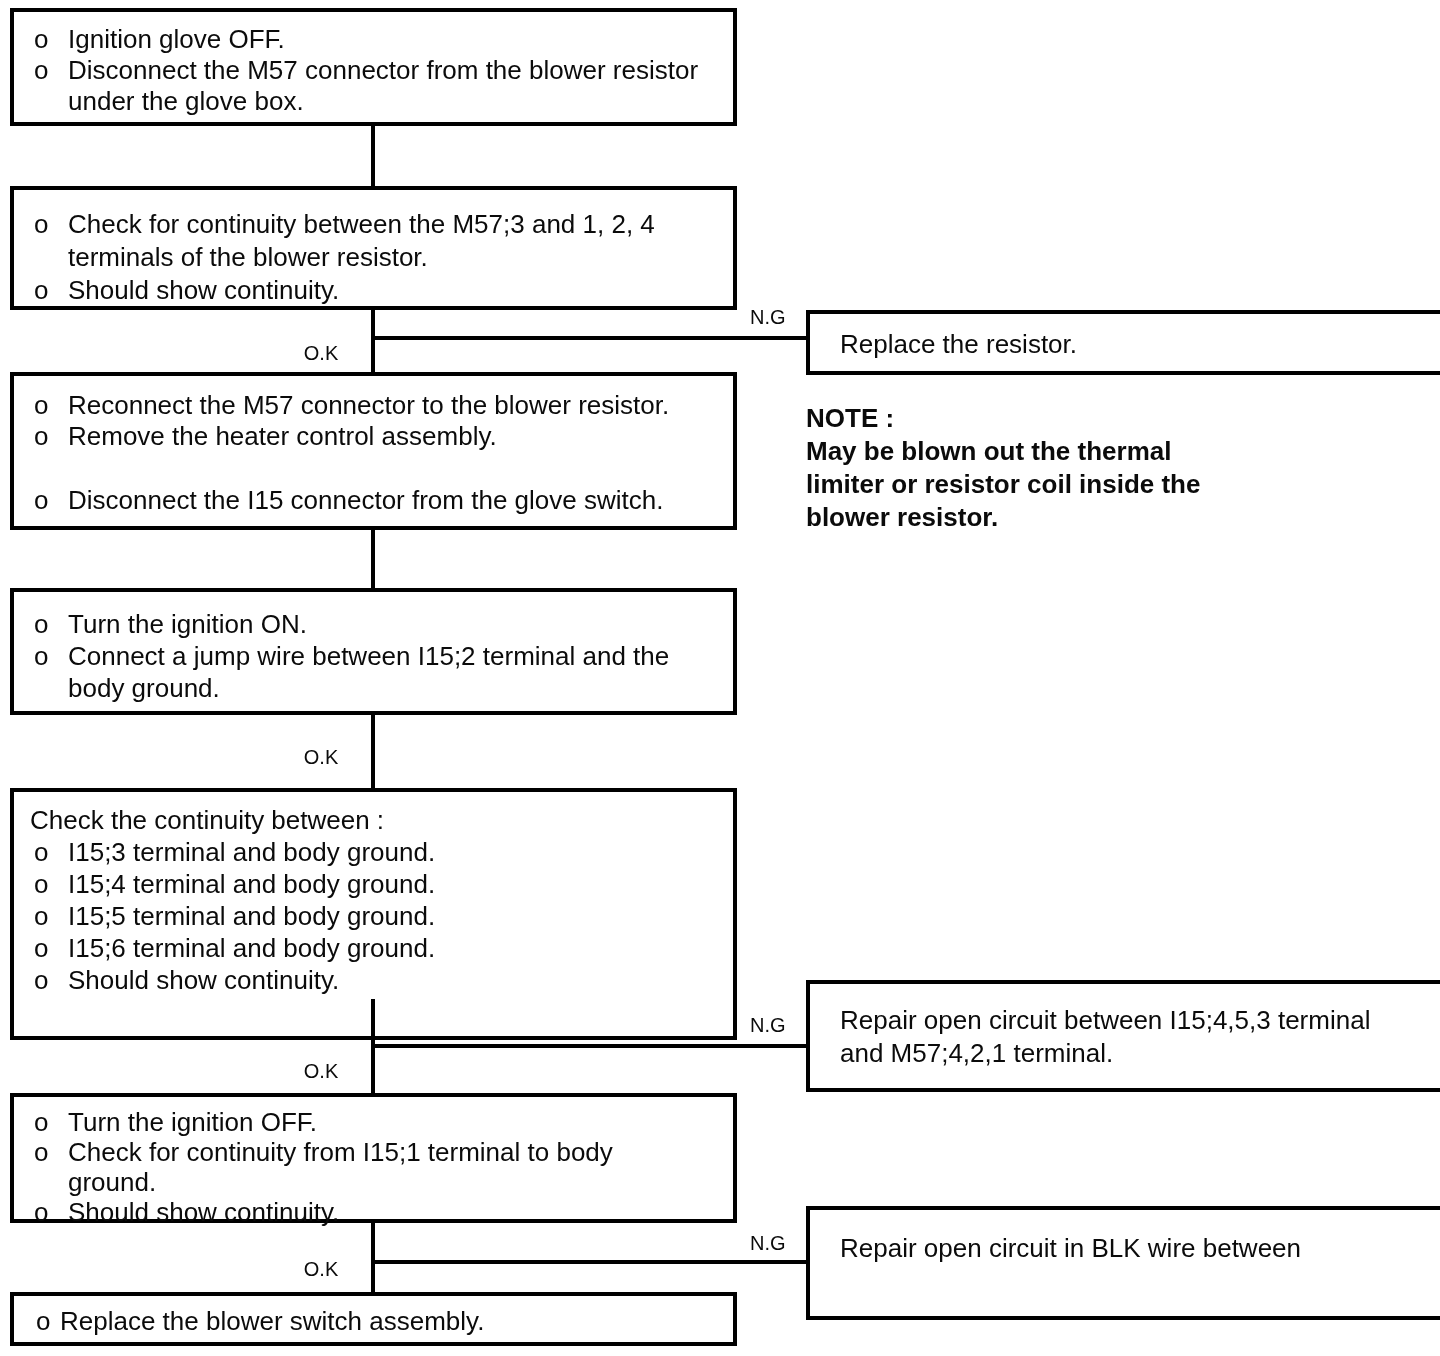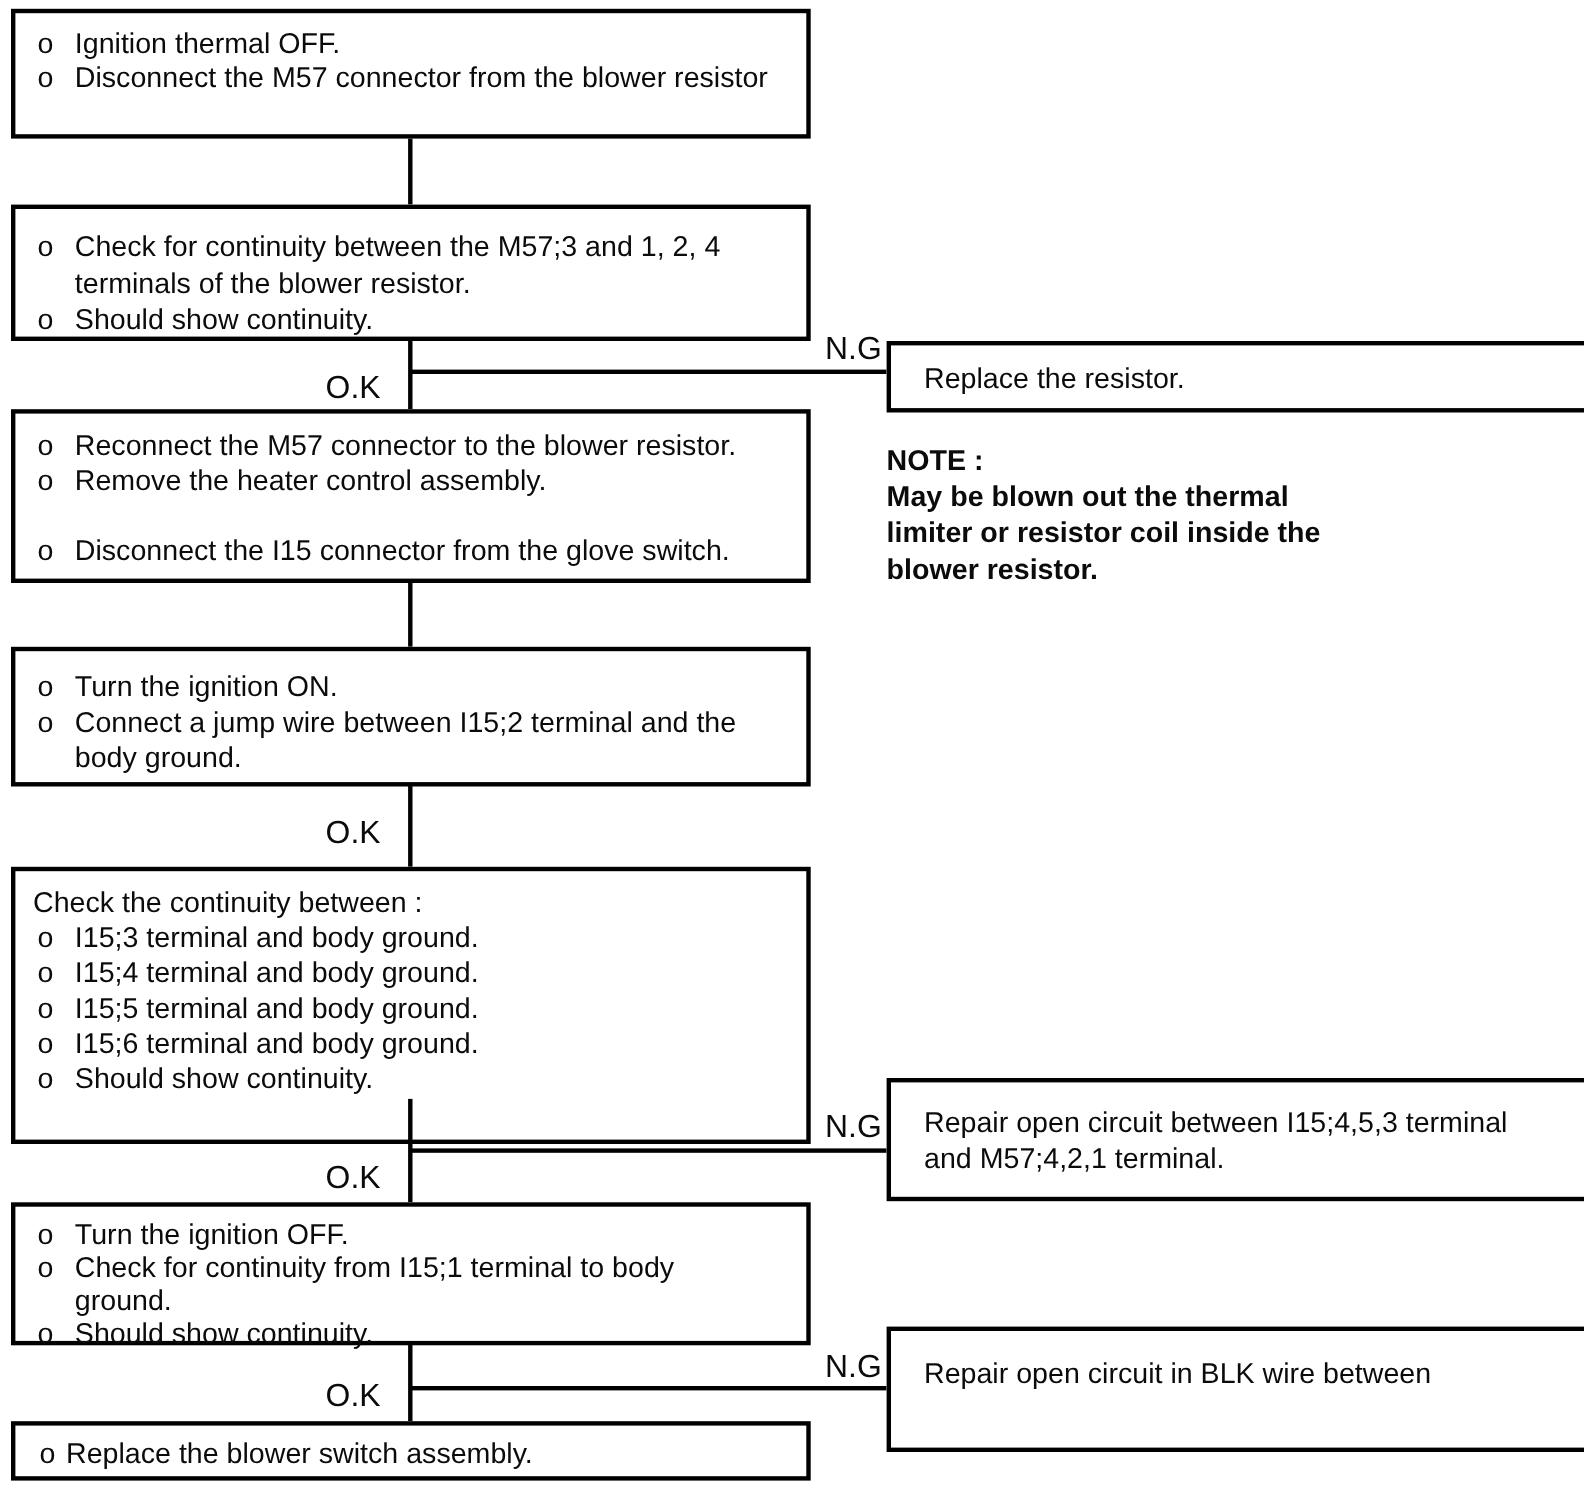--- a/index.html
+++ b/index.html
@@ -33,21 +33,21 @@
   .line.tight{padding-left:46px;}
   .line.tight .b{left:22px;}
   .rline{
     padding-left:30px;padding-right:8px;
     font-size:26px;line-height:33px;white-space:nowrap;
   }
   .vline{position:absolute;width:4px;background:#000;}
   .hline{position:absolute;height:4px;background:#000;}
   .lbl{
     position:absolute;
-    font-size:29px;line-height:30px;
+    font-size:20px;line-height:30px;
     white-space:nowrap;
   }
   .lbl.ok{width:82px;text-align:center;}
   .note{
     position:absolute;left:806px;top:402px;
     font-size:26px;line-height:33px;
     font-weight:bold;
     display:flex;
     white-space:nowrap;
     flex-direction:column;
@@ -70,25 +70,29 @@
   #rb3{top:1206px;height:114px;padding-top:22px;}
 </style>
 </head>
 <body>
 
 <div id="page">
 
   <div class="box stepbox" id="sb1">
     <div class="line">
       <span class="b">o</span>
-      <span class="t">Ignition thermal OFF.</span>
+      <span class="t">Ignition glove OFF.</span>
     </div>
     <div class="line">
       <span class="b">o</span>
       <span class="t">Disconnect the M57 connector from the blower resistor</span>
+    </div>
+    <div class="line">
+      <span class="b"></span>
+      <span class="t">under the glove box.</span>
     </div>
   </div>
 
   <div class="vline" style="left:371px;top:126px;height:60px;"></div>
 
   <div class="box stepbox" id="sb2">
     <div class="line">
       <span class="b">o</span>
       <span class="t">Check for continuity between the M57;3 and 1, 2, 4</span>
     </div>

